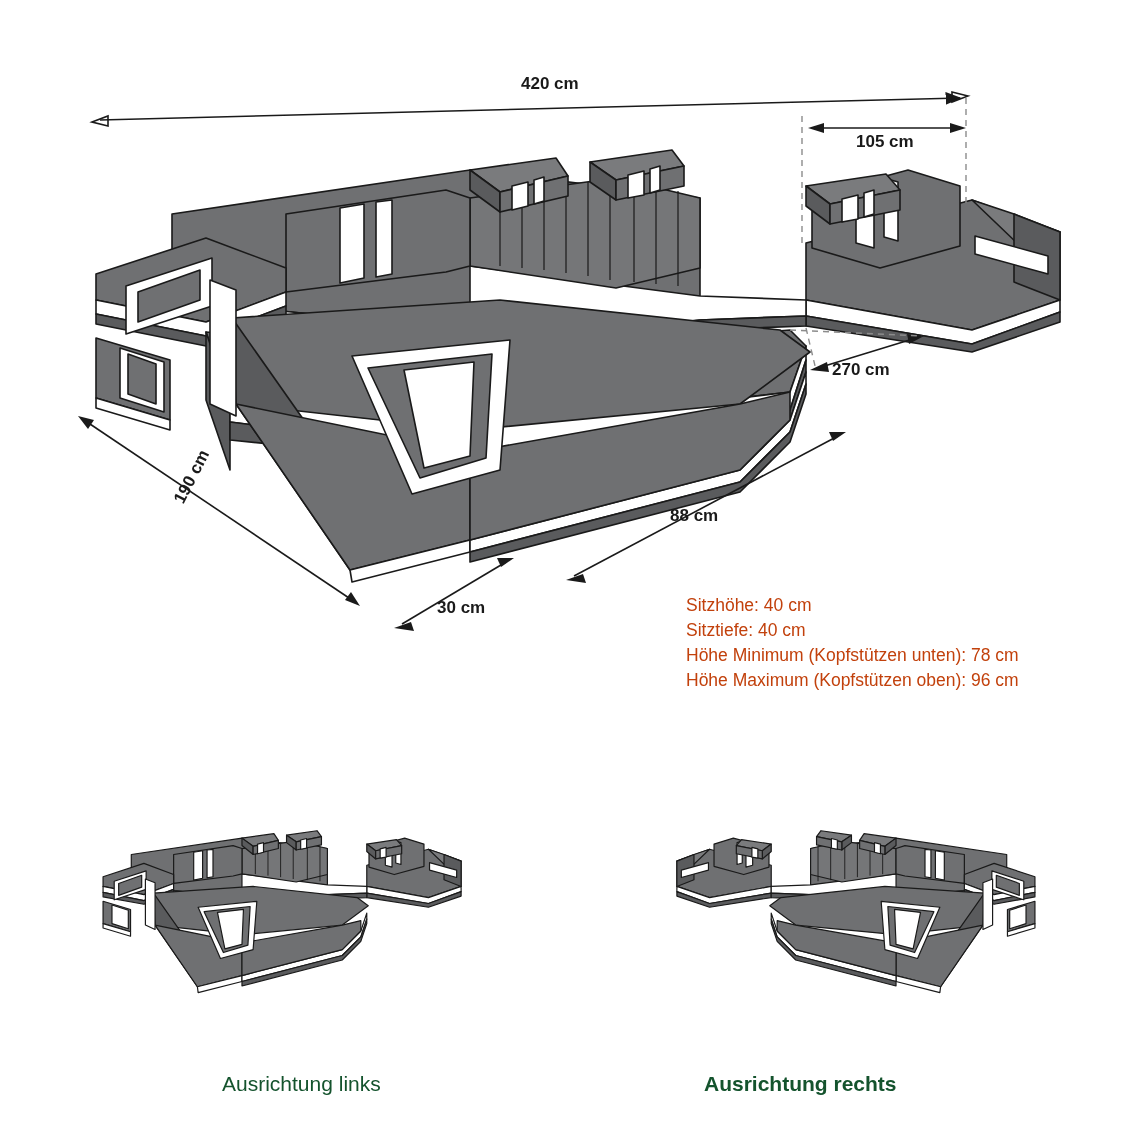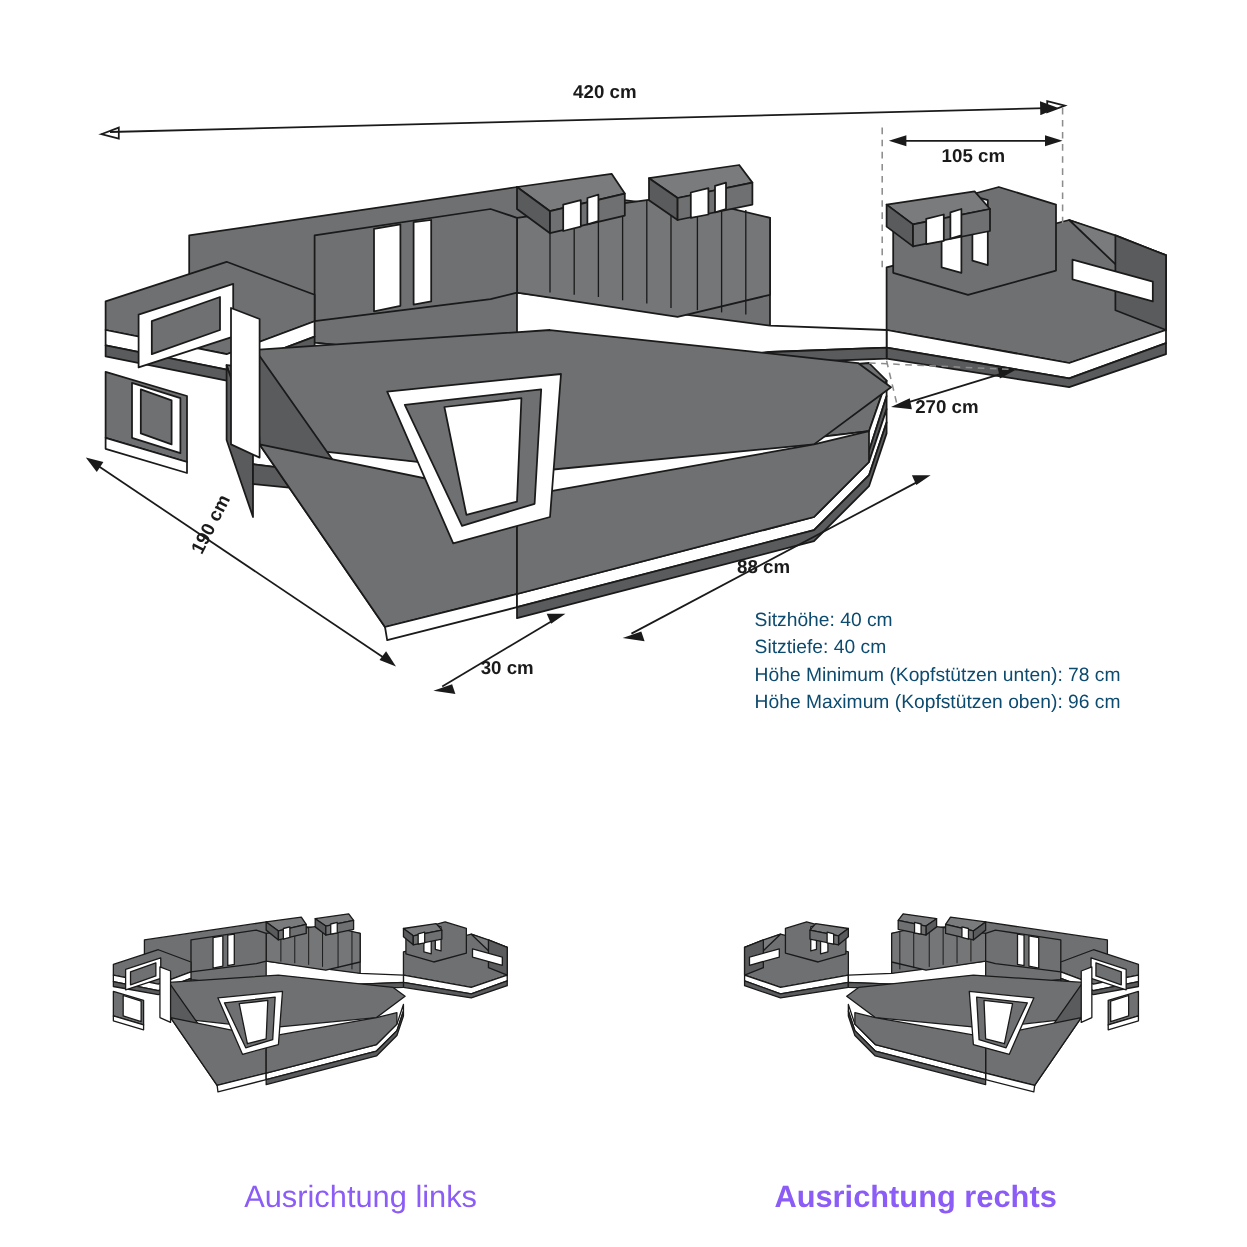--- a/index.html
+++ b/index.html
@@ -4,25 +4,25 @@
 <style>
   html,body{margin:0;padding:0;background:#ffffff;}
   body{width:1134px;height:1134px;position:relative;font-family:"Liberation Sans",sans-serif;color:#222;overflow:hidden;}
   .stage{position:absolute;inset:0;padding-left:48px;}
 
   
   .dim{position:absolute;font-size:17px;font-weight:700;color:#1a1a1a;white-space:nowrap;}
   .dim.rot-190{transform:rotate(-63deg);transform-origin:left top;}
 
   
-  .specs{position:absolute;left:686px;top:551px;font-size:17.5px;line-height:25px;color:#0c4a6e;}
+  .specs{position:absolute;left:686px;top:593px;font-size:17.5px;line-height:25px;color:#c2410c;}
   .specs div{white-space:nowrap;}
 
   
-  .caption{position:absolute;font-size:28px;color:#8b5cf6;white-space:nowrap;}
+  .caption{position:absolute;font-size:21px;color:#14532d;white-space:nowrap;}
 
   svg{display:block;}
   .ln{stroke:#1a1a1a;stroke-width:1.6;fill:none;}
   .dash{stroke:#8c8c8c;stroke-width:1.4;stroke-dasharray:6 5;fill:none;}
 </style>
 </head>
 <body>
 
 <div class="stage">
 

